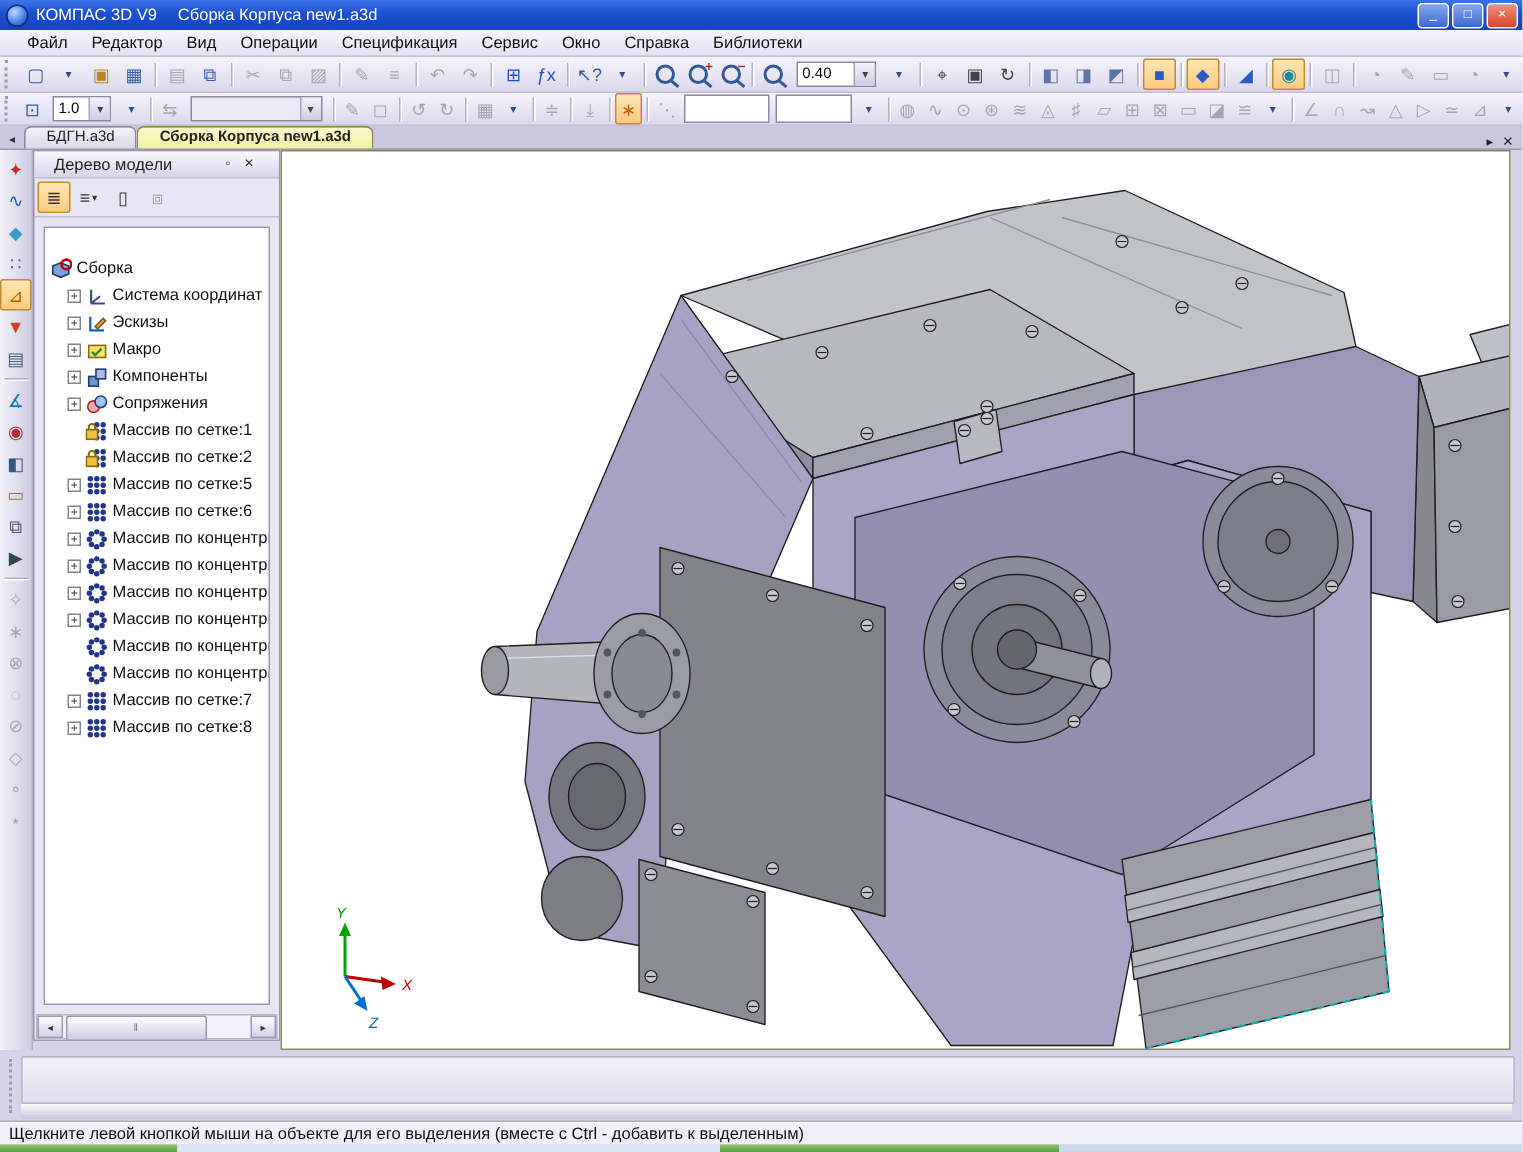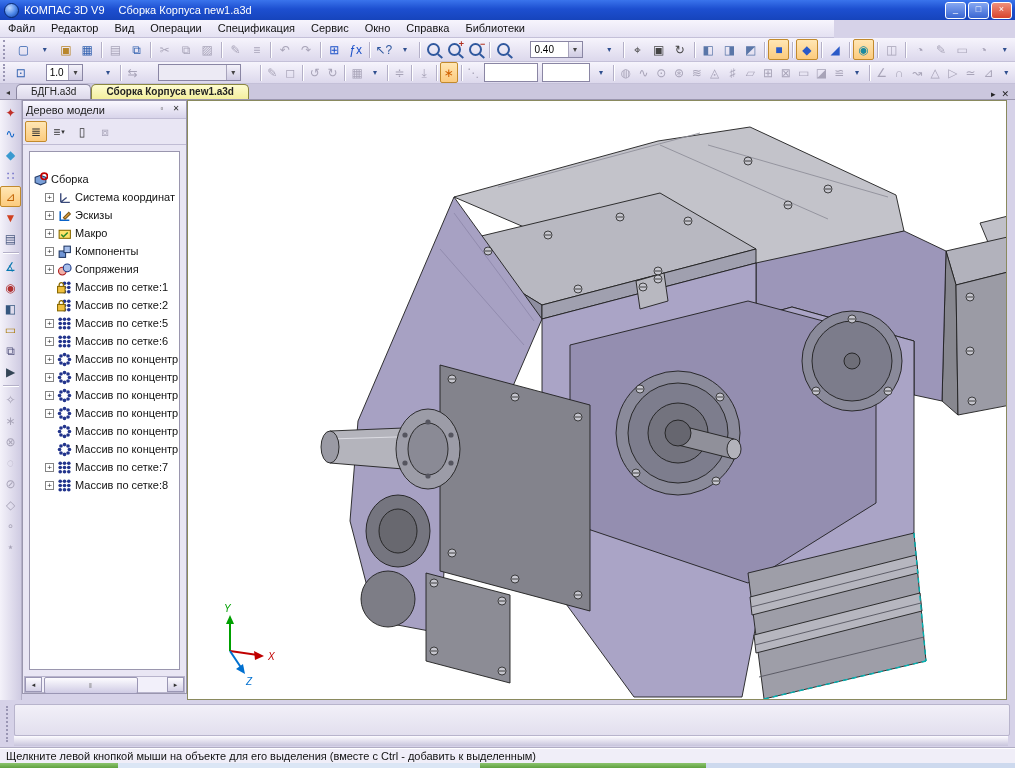--- a/index.html
+++ b/index.html
@@ -10,39 +10,39 @@
   .titlebar{position:absolute;left:0;top:0;width:1015px;height:20px;
     background:linear-gradient(180deg,#3a74ec 0%,#1d4fd0 45%,#1644bc 100%);
     display:flex;align-items:center;color:#fff;font-size:11px;font-weight:normal;padding-left:4px;box-sizing:border-box}
   .app-ico{width:13px;height:13px;border-radius:50%;
     background:radial-gradient(circle at 35% 30%,#bcd6ff,#4b86e8 55%,#123c9a);border:1px solid #0a2a70;margin-right:5px}
   .win-btns{position:absolute;right:3px;top:2px;display:flex;gap:2px}
   .wbtn{width:19px;height:15px;border:1px solid #fff;border-radius:3px;font-size:9px;line-height:13px;
     text-align:center;color:#fff;background:linear-gradient(180deg,#86a8f2,#3a66d2);cursor:default}
   .wbtn.close{background:linear-gradient(180deg,#f0907c,#d8442c)}
   
-  .menubar{position:absolute;left:0;top:20px;width:834px;height:18px;
+  .menubar{position:absolute;left:0;top:20px;width:1015px;height:18px;
     background:linear-gradient(180deg,#f7f5fd,#e4e1f2);border-bottom:1px solid #c4c0d8;
-    display:flex;font-size:11px;color:#111;box-sizing:border-box}
+    display:flex;align-items:center;font-size:11px;color:#111;padding-left:10px;box-sizing:border-box}
   .menu-item{padding:2px 8px}
   
   .toolbar{position:absolute;left:0;width:1015px;display:flex;align-items:center;
     background:linear-gradient(180deg,#f6f4fc,#dcd8ec);border-bottom:1px solid #c4c0d8;box-sizing:border-box}
   .tb1{top:38px;height:24px}
   .tb2{top:62px;height:22px}
   .grip{width:5px;height:80%;margin:0 3px;border-left:2px dotted #9a96b4}
   .tbtn{width:20px;height:19px;display:flex;align-items:center;justify-content:center;
     border:1px solid transparent;border-radius:2px;position:relative;font-size:12px;color:#2f4f8f}
   .tbtn .glyph{line-height:1}
   .tbtn.dis{color:#a8a4b8}
   .tbtn.dis .glyph{color:#a8a4b8!important}
   .tbtn.act{background:linear-gradient(180deg,#ffe6b4,#fccb7e);border:1px solid #c28a2c}
   .tsep{width:1px;height:16px;background:#b4b0c8;margin:0 3px;box-shadow:1px 0 0 #fff}
   .combo{height:17px;background:#fff;border:1px solid #8a86a4;display:flex;align-items:center;
-    font-size:10px;padding-left:3px;box-sizing:border-box;margin:0 16px}
+    font-size:10px;padding-left:3px;box-sizing:border-box;margin:0 4px}
   .combo .combo-val{flex:1}
   .combo .combo-arrow{width:13px;height:100%;background:linear-gradient(180deg,#f4f2fa,#cfcbe2);
     border-left:1px solid #a8a4bc;font-size:8px;display:flex;align-items:center;justify-content:center;color:#444}
   .combo.dis{background:#eceaf4}
   .field{height:17px;background:#fff;border:1px solid #8a86a4;margin:0 2px}
   .mag{width:9px;height:9px;border:2px solid #30589e;border-radius:50%;position:relative;display:block}
   .mag::after{content:"";position:absolute;width:6px;height:2px;background:#30589e;
     right:-5px;bottom:-3px;transform:rotate(40deg)}
   .mag-ov{position:absolute;right:0;top:-1px;font-size:9px;font-weight:bold;color:#b03020}
   
@@ -57,21 +57,21 @@
   
   .leftbar{position:absolute;left:0;top:100px;width:22px;height:600px;
     background:linear-gradient(90deg,#f4f2fa,#cfcbe2);border-right:1px solid #b4b0c8;
     display:flex;flex-direction:column;align-items:center;padding-top:2px;box-sizing:border-box}
   .leftbar .tbtn{width:19px;height:19px;margin:0}
   .hsep{width:16px;height:1px;background:#b4b0c8;box-shadow:0 1px 0 #fff;margin:3px 0}
   
   .treepanel{position:absolute;left:22px;top:100px;width:165px;height:594px;
     background:#e9e6f4;border:1px solid #9a96ae;box-sizing:border-box;display:flex;flex-direction:column}
   .tp-header{height:17px;background:linear-gradient(180deg,#faf8ff,#d8d4ea);
-    display:flex;align-items:center;font-size:11px;color:#222;padding:0 3px;border-bottom:1px solid #c0bcd4}
+    display:flex;align-items:center;font-size:11px;color:#222;padding:0 13px;border-bottom:1px solid #c0bcd4}
   .tp-header .title{flex:1}
   .tp-hbtn{width:14px;height:13px;font-size:8px;line-height:12px;text-align:center;color:#333}
   .tp-toolbar{height:23px;display:flex;align-items:center;padding:1px 2px;gap:1px;border-bottom:1px solid #c0bcd4}
   .tp-toolbar .tbtn{color:#333}
   .dd-arrow{font-size:7px;margin-left:1px;color:#333}
   .tree{flex:1;background:#fff;border:1px solid #9a96ae;margin:6px;overflow:hidden;
     font-size:11px;color:#111;padding:18px 0 0 3px;position:relative}
   .trow{height:18px;display:flex;align-items:center;white-space:nowrap;overflow:hidden}
   .trow .indent{width:12px;flex:none;position:relative}
   .ebox{width:9px;height:9px;border:1px solid #848484;background:#fff;flex:none;

